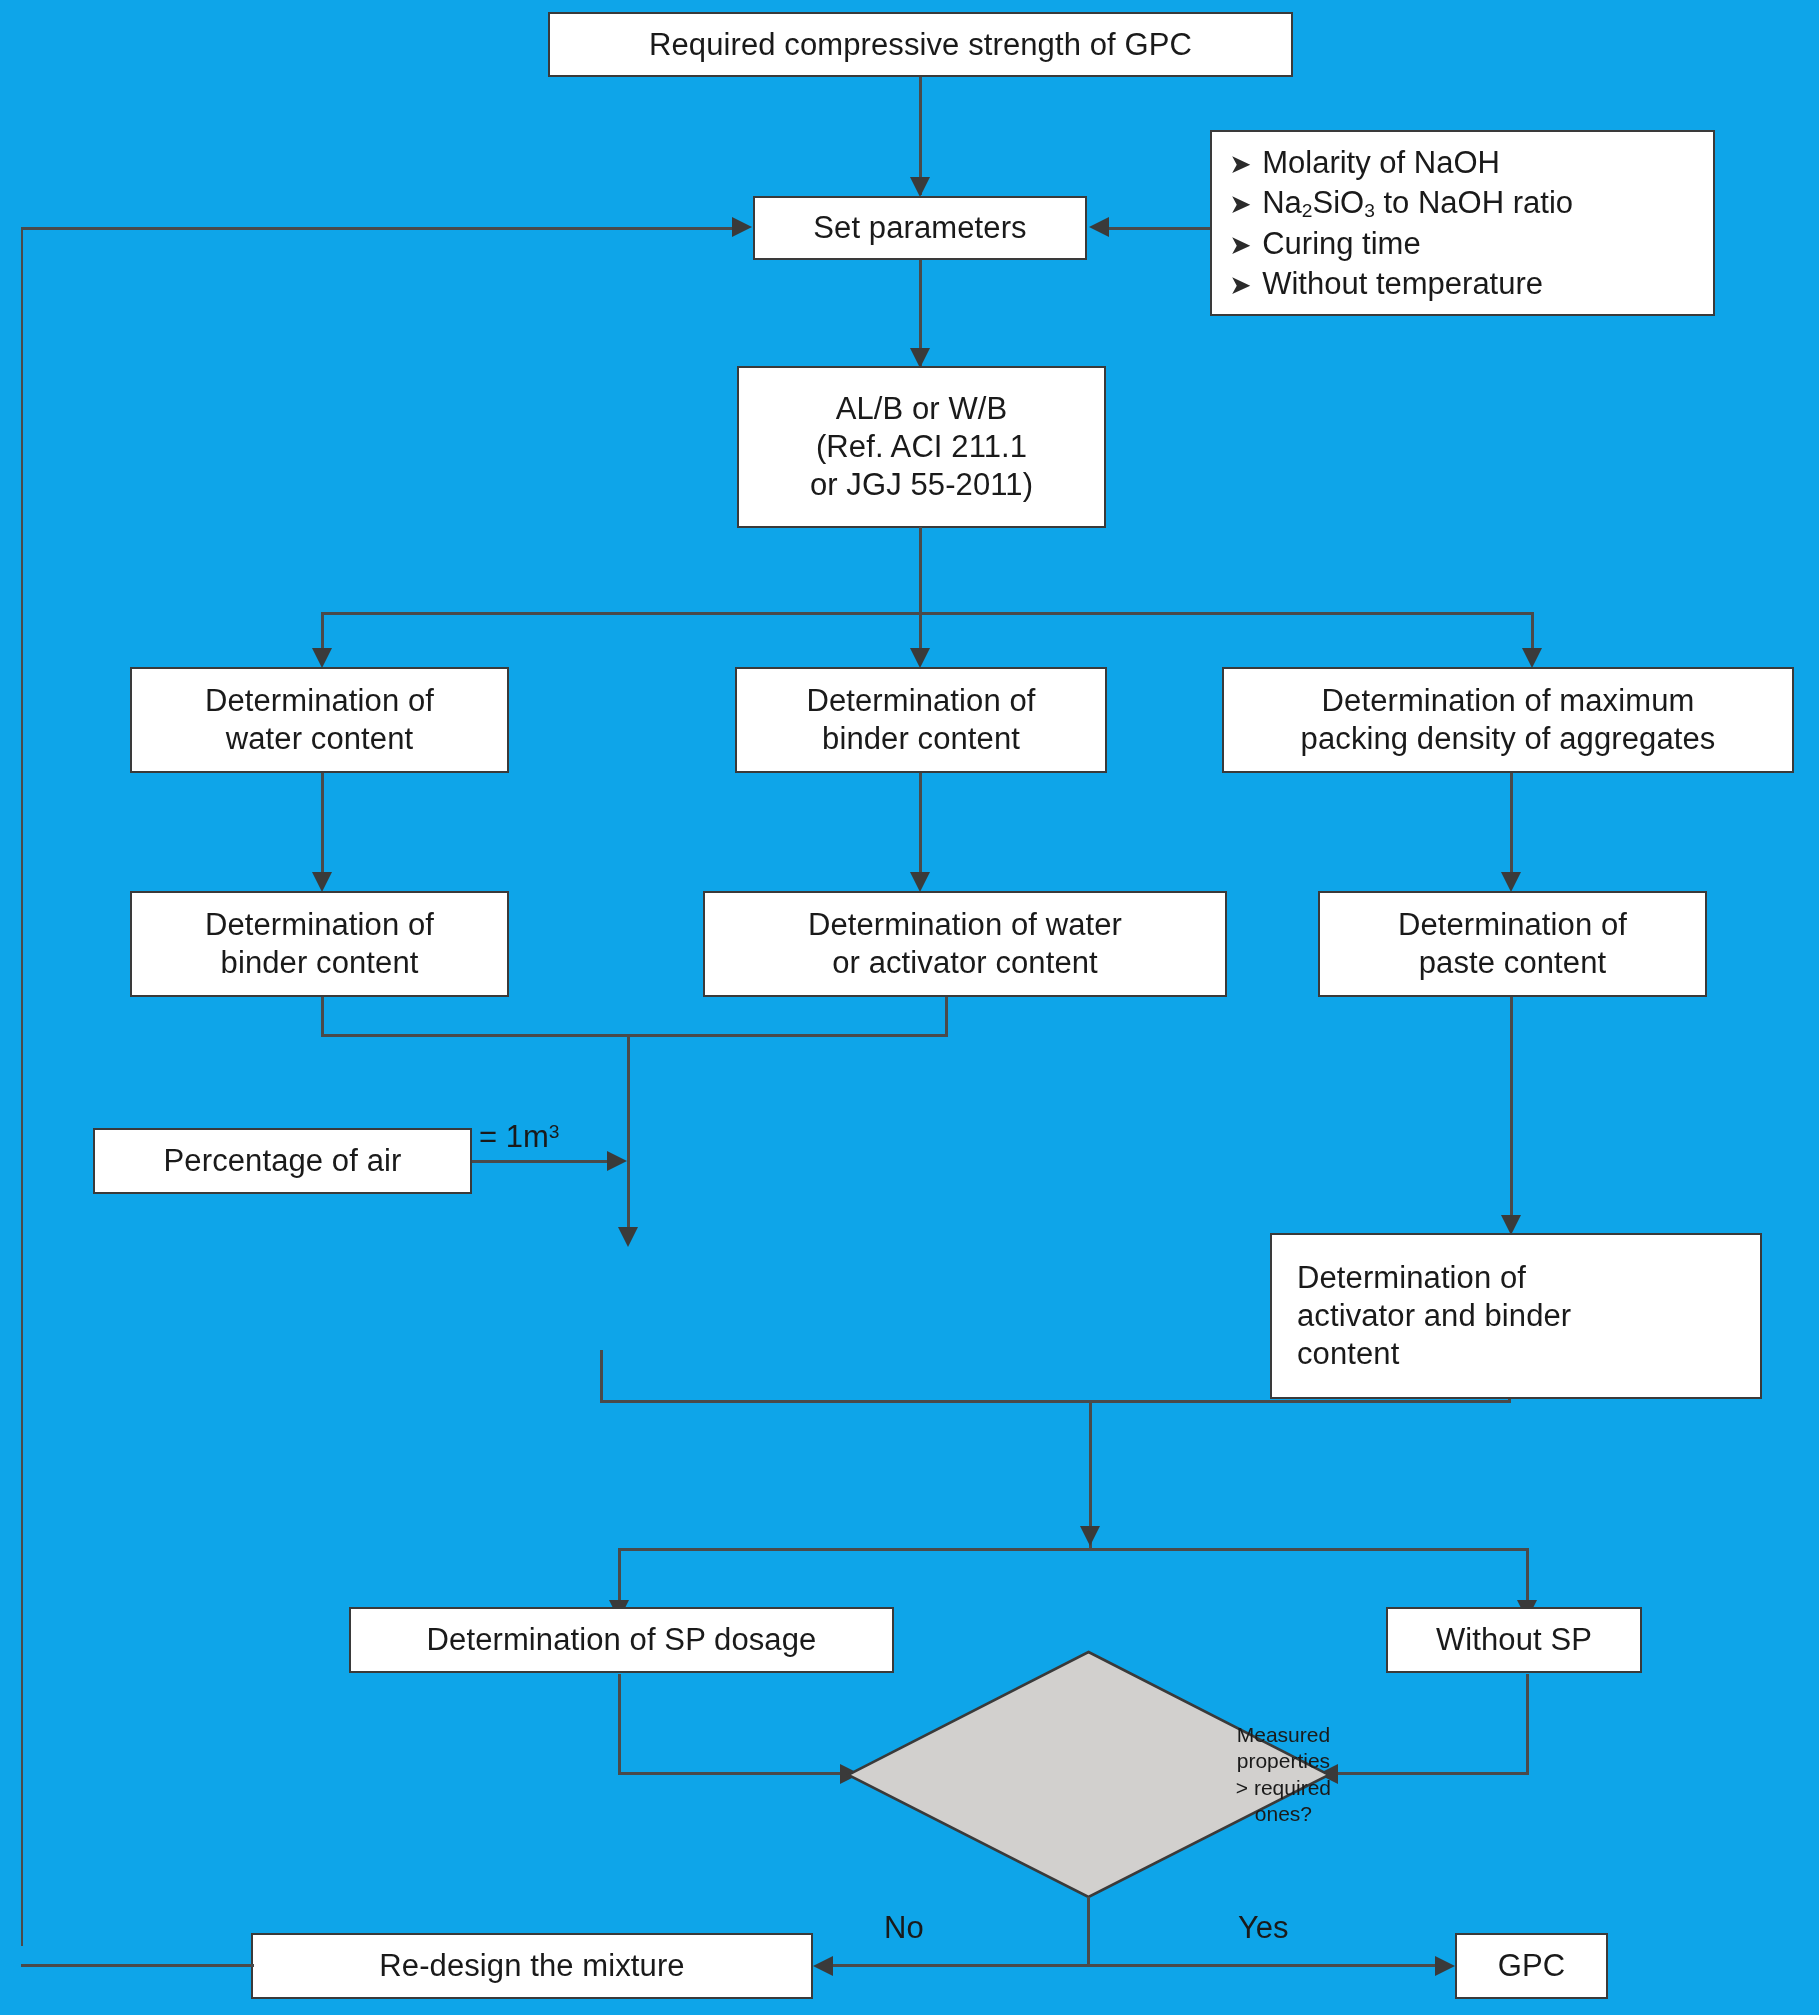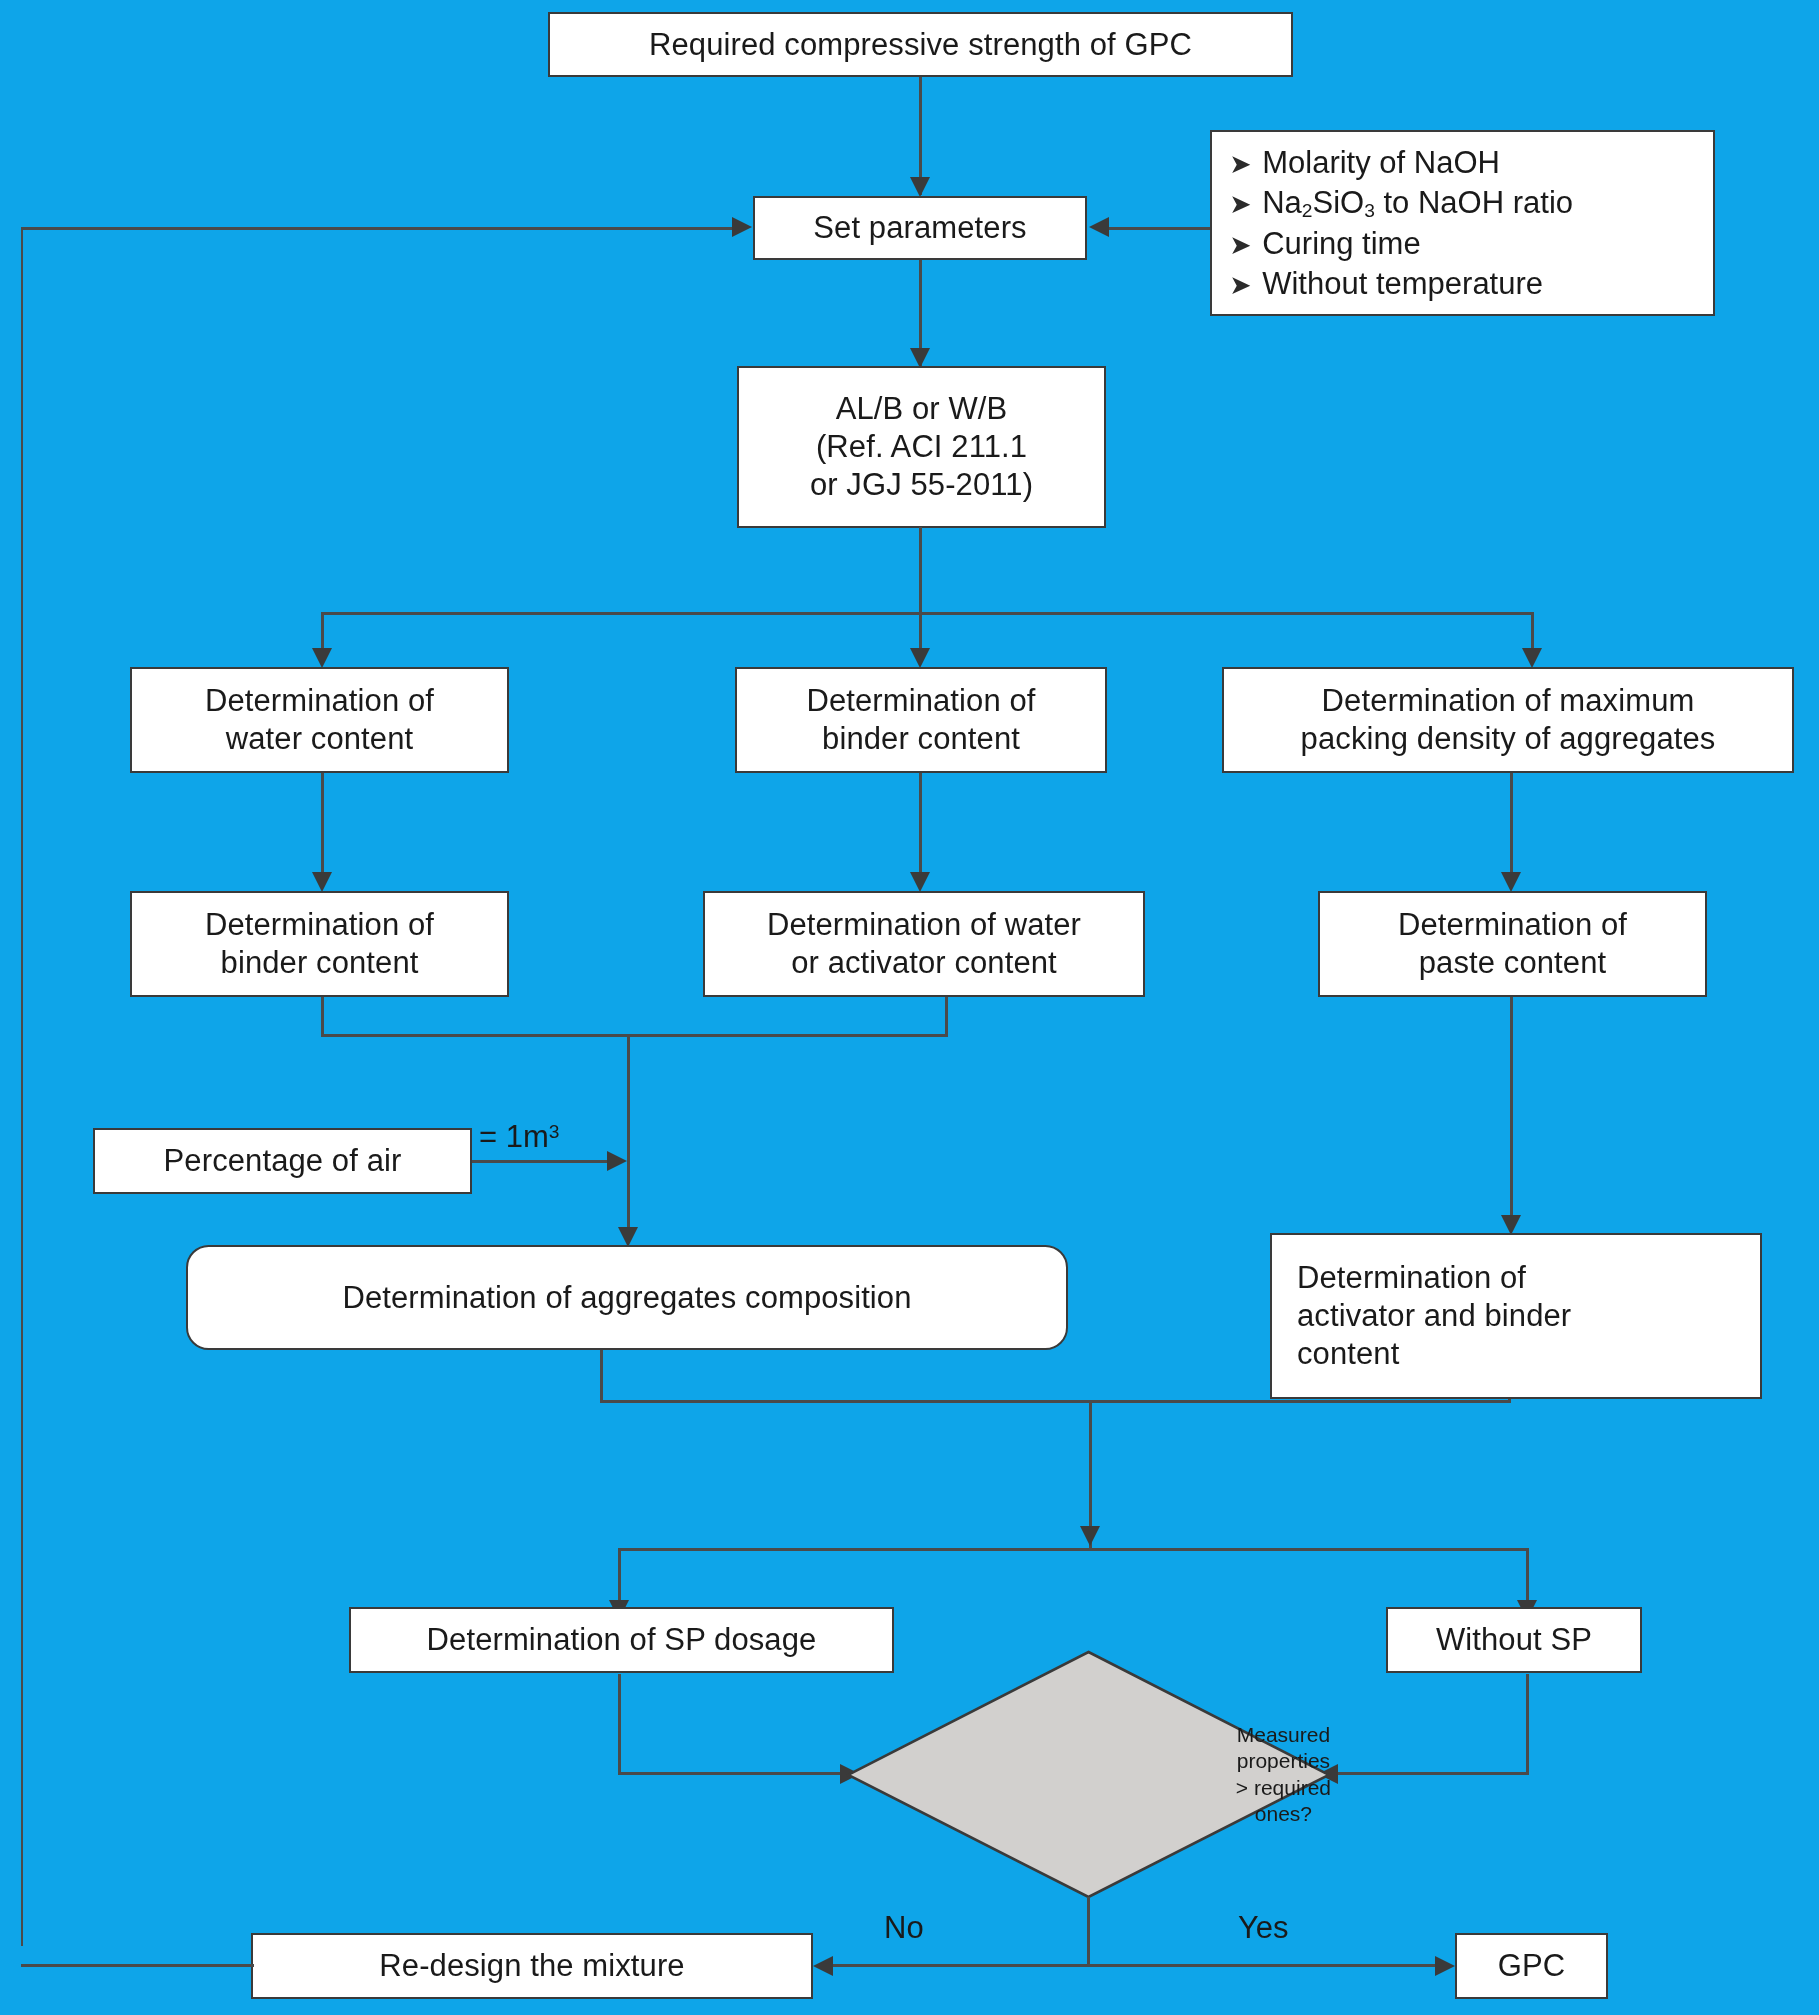--- a/index.html
+++ b/index.html
@@ -229,21 +229,21 @@
   <div class="ln lnv" style="left:1510px; top:773px; width:2.7px; height:108px;"></div>
   <div class="arrow down" style="left:1501px; top:872px;"></div>
 
   <div class="node" style="left:130px; top:891px; width:379px; height:106px;">
     <span class="txt">
       <span>Determination of</span><br>
       <span>binder content</span>
     </span>
   </div>
 
-  <div class="node" style="left:703px; top:891px; width:442px; height:106px;">
+  <div class="node" style="left:703px; top:891px; width:524px; height:106px;">
     <span class="txt">
       <span>Determination of water</span><br>
       <span>or activator content</span>
     </span>
   </div>
 
   <div class="node" style="left:1318px; top:891px; width:389px; height:106px;">
     <span class="txt">
       <span>Determination of</span><br>
       <span>paste content</span>
@@ -260,23 +260,20 @@
     <span class="txt">Percentage of air</span>
   </div>
 
   <div class="ln lnh" style="left:472px; top:1160px; width:136px; height:2.7px;"></div>
   <div class="arrow right" style="left:607px; top:1151px;"></div>
 
   <div class="edgelabel" style="left:479px; top:1100px;margin-top:21px;">
     <span>= 1m</span><sup>3</sup>
   </div>
 
-  <div class="node rounded" style="left:186px; top:1245px; width:882px; height:105px;">
-    <span class="txt">Determination of aggregates composition</span>
-  </div>
 
   <div class="ln lnv" style="left:1510px; top:997px; width:2.7px; height:233px;"></div>
   <div class="arrow down" style="left:1501px; top:1215px;"></div>
 
   <div class="node leftalign" style="left:1270px; top:1233px; width:492px; height:166px; padding-left:25px;">
     <span class="txt">
       <span>Determination of</span><br>
       <span>activator and binder</span><br>
       <span>content</span>
     </span>

